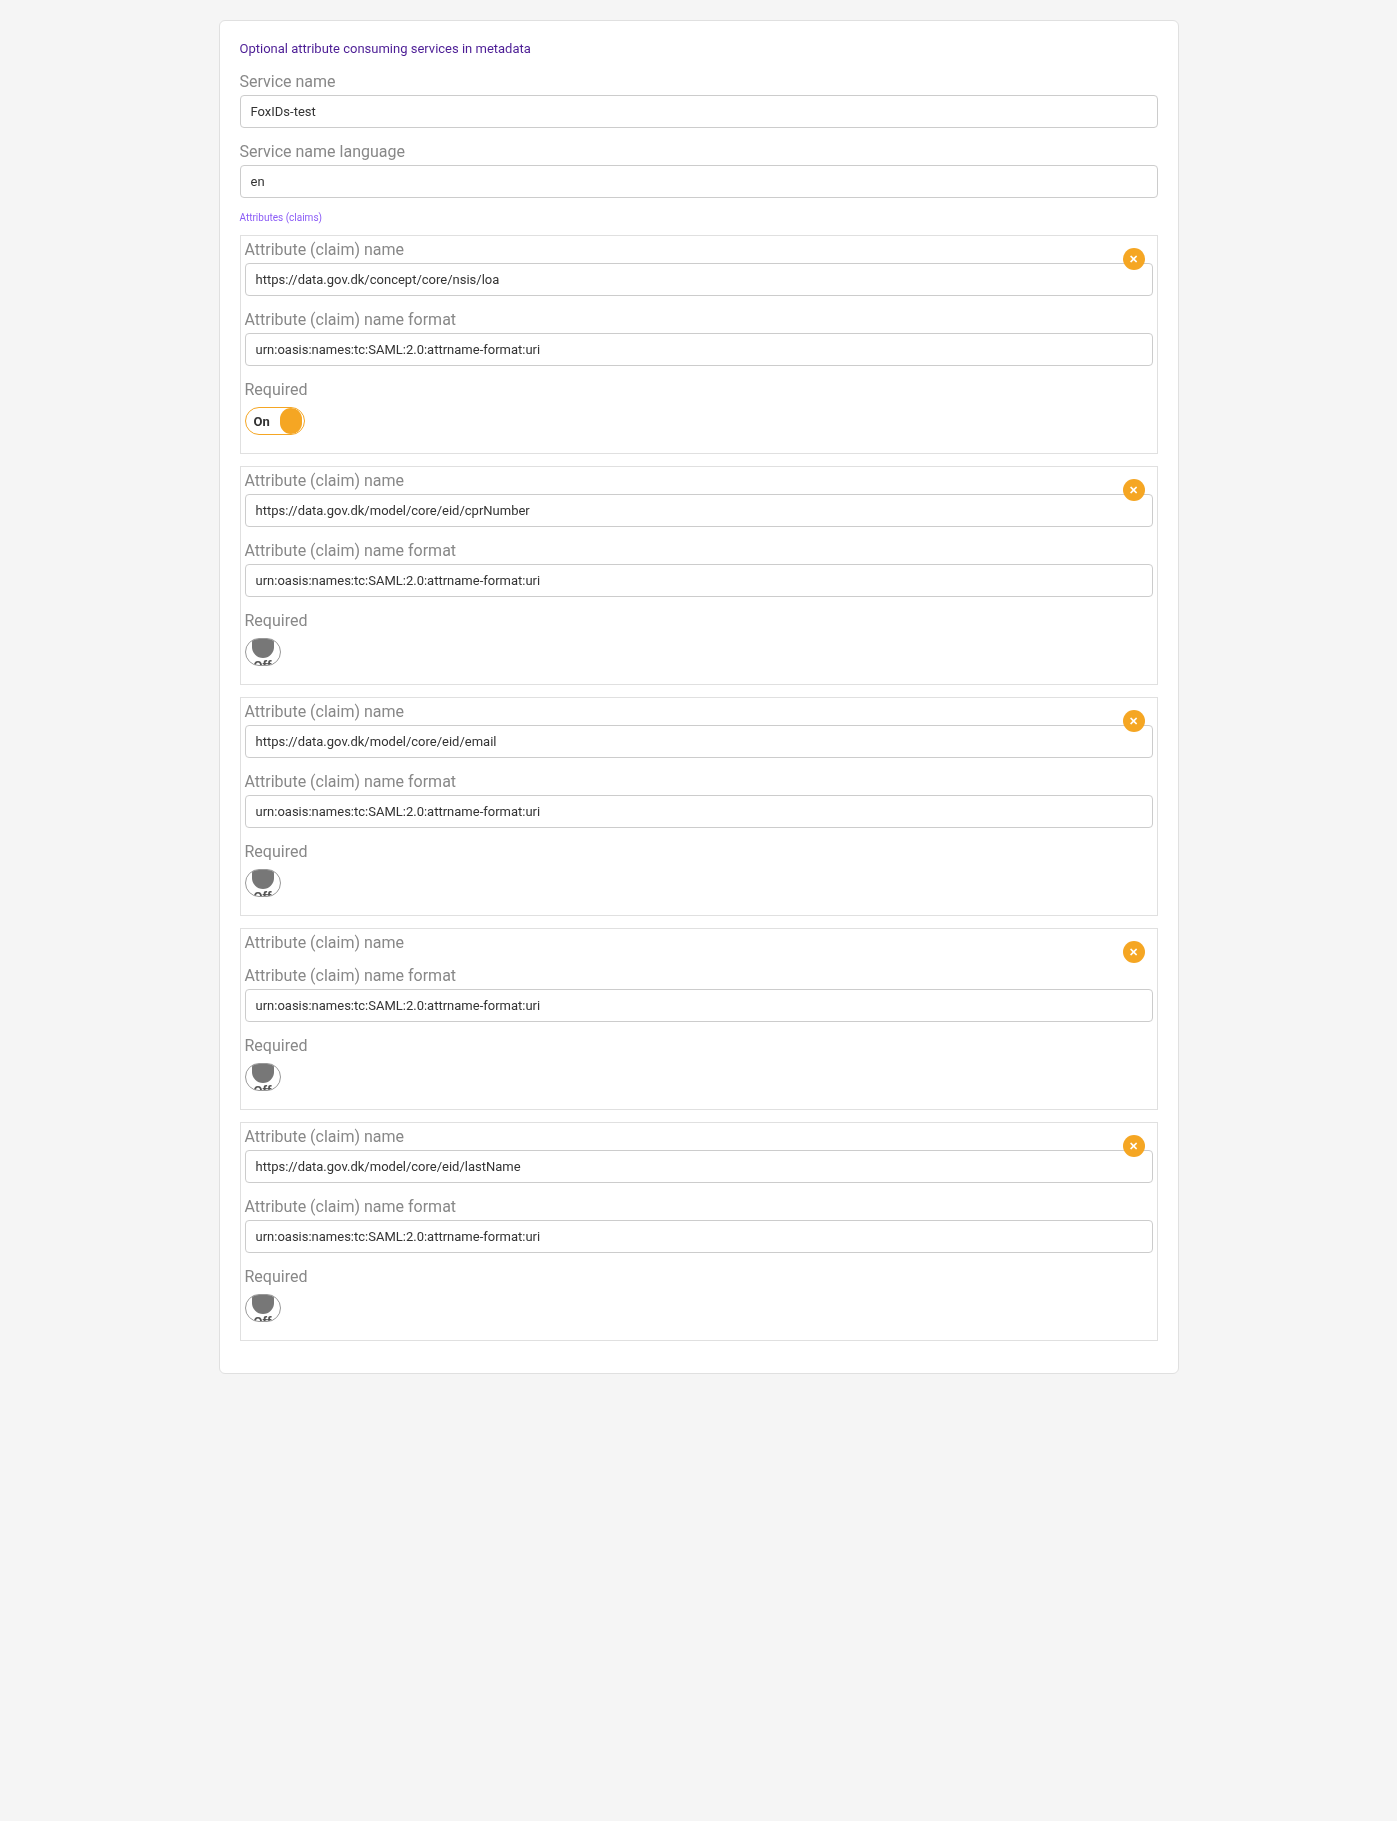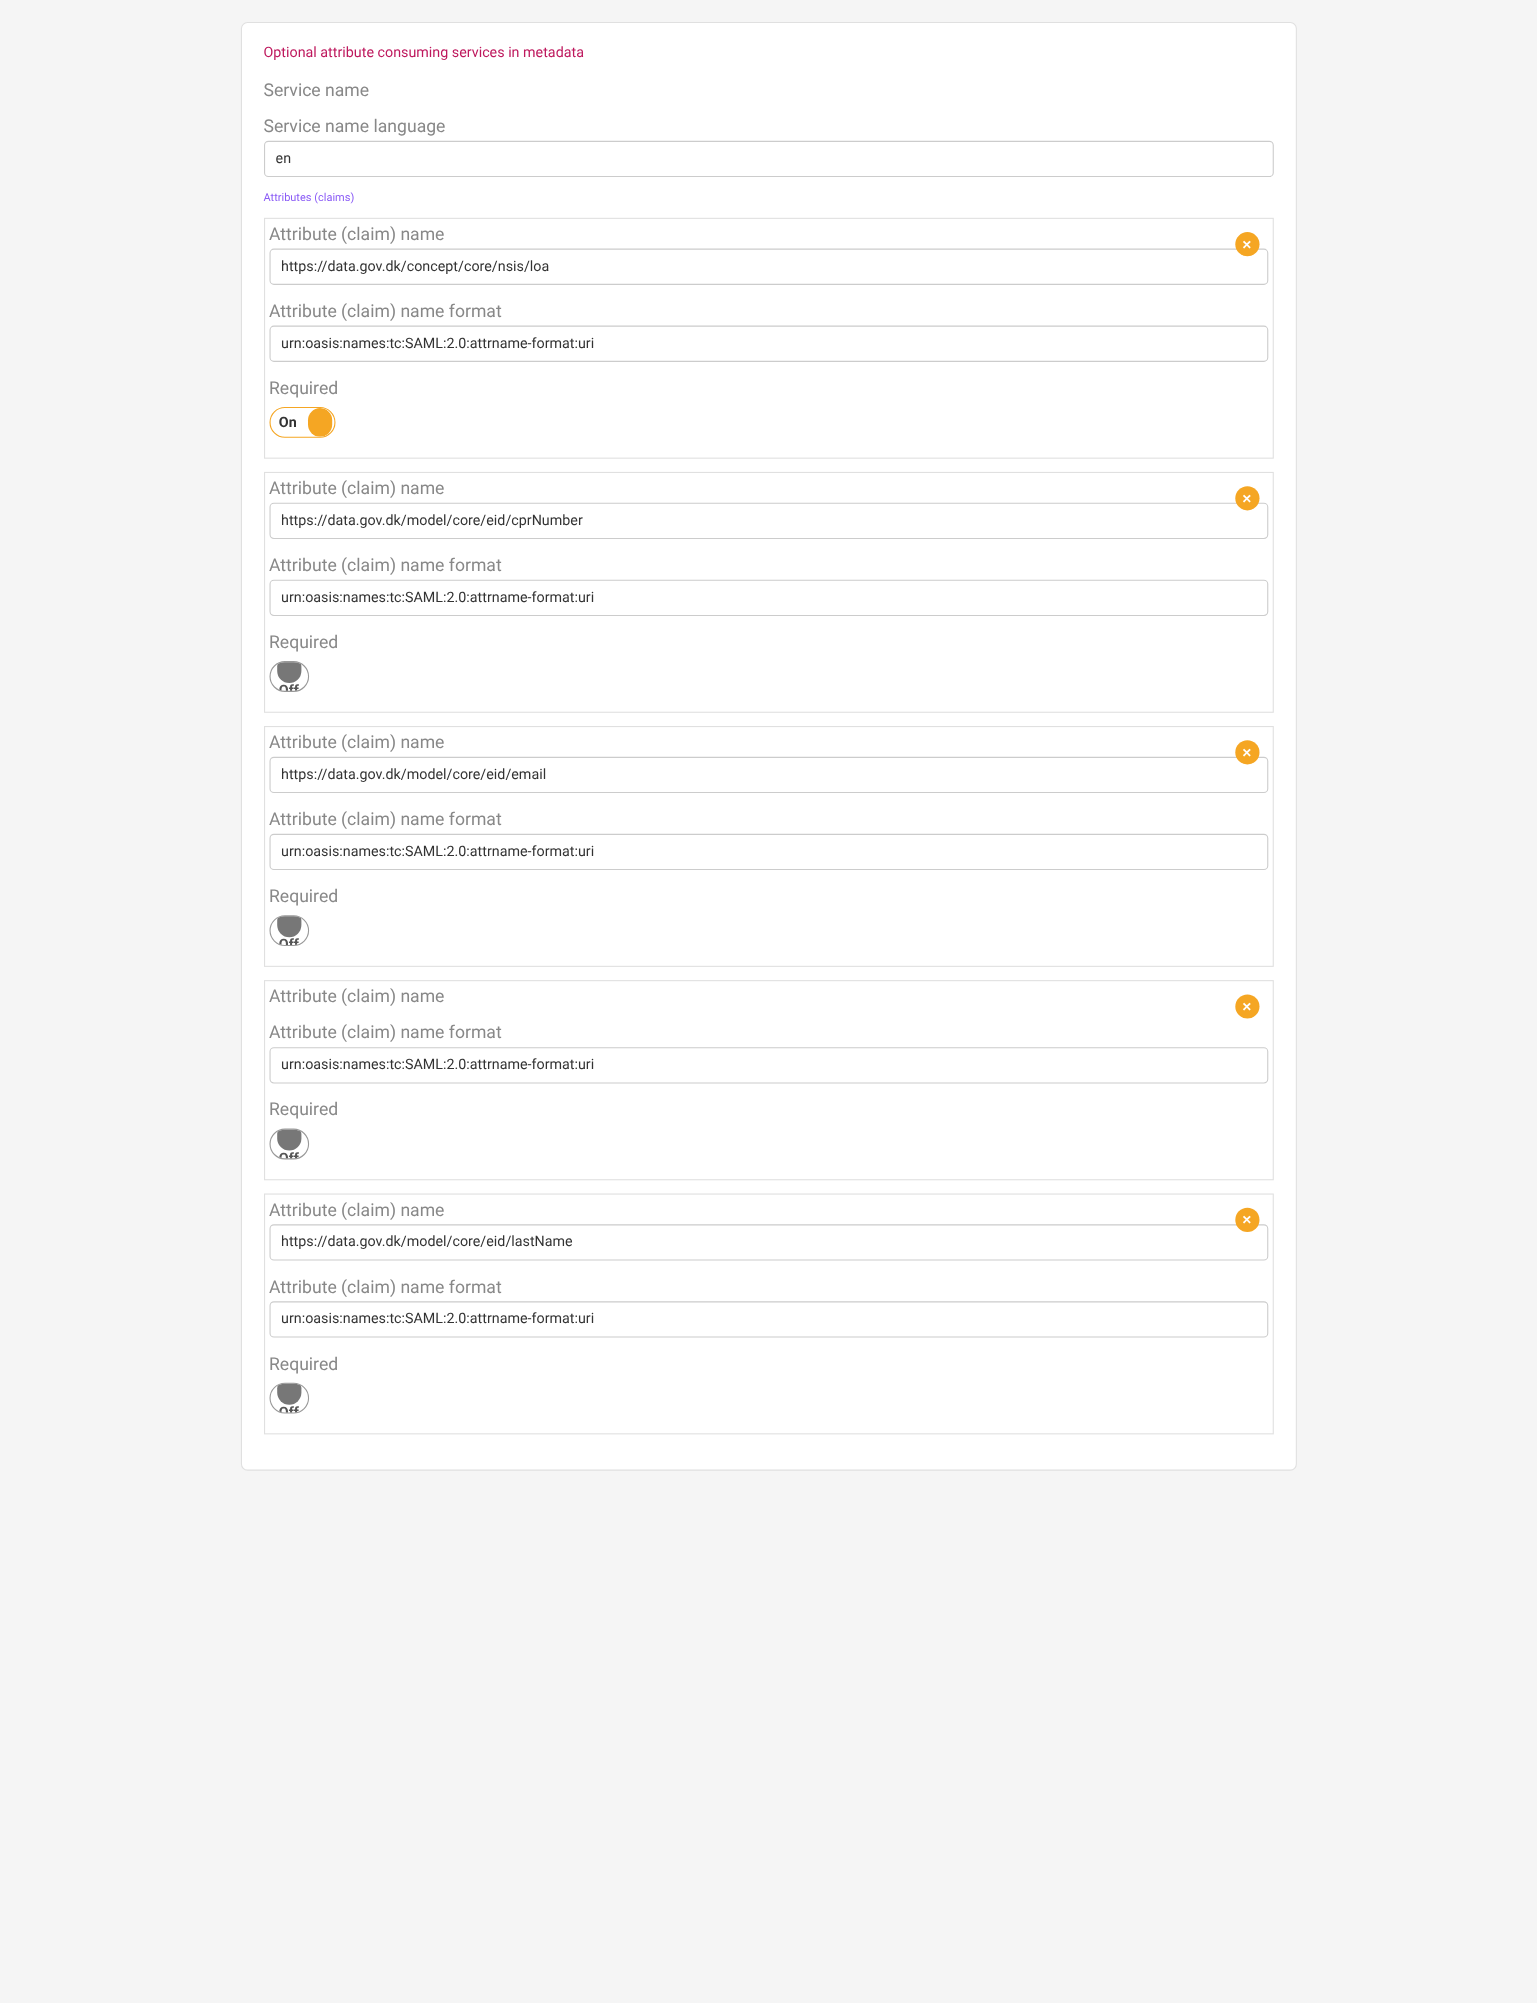--- a/index.html
+++ b/index.html
@@ -20,21 +20,21 @@
       background: #fff;
       border: 1px solid #e0e0e0;
       border-radius: 6px;
       padding: 20px;
       max-width: 960px;
       margin: 0 auto;
     }
 
     .section-title {
       font-size: 13px;
-      color: #be185d;
+      color: #4c1d95;
       margin-bottom: 16px;
     }
 
     .field-group {
       margin-bottom: 14px;
     }
 
     .field-label {
       font-size: 16px;
       color: #888;
@@ -153,20 +153,21 @@
     }
   </style>
 </head>
 <body>
 
 <div class="outer-container">
   <div class="section-title">Optional attribute consuming services in metadata</div>
 
   <div class="field-group">
     <div class="field-label">Service name</div>
+    <input class="field-input" type="text" value="FoxIDs-test" style="">
   </div>
 
   <div class="field-group">
     <div class="field-label">Service name language</div>
     <input class="field-input" type="text" value="en" style="">
   </div>
 
   <div class="attributes-section-label">Attributes (claims)</div>
 
   <div id="attributes-container">

